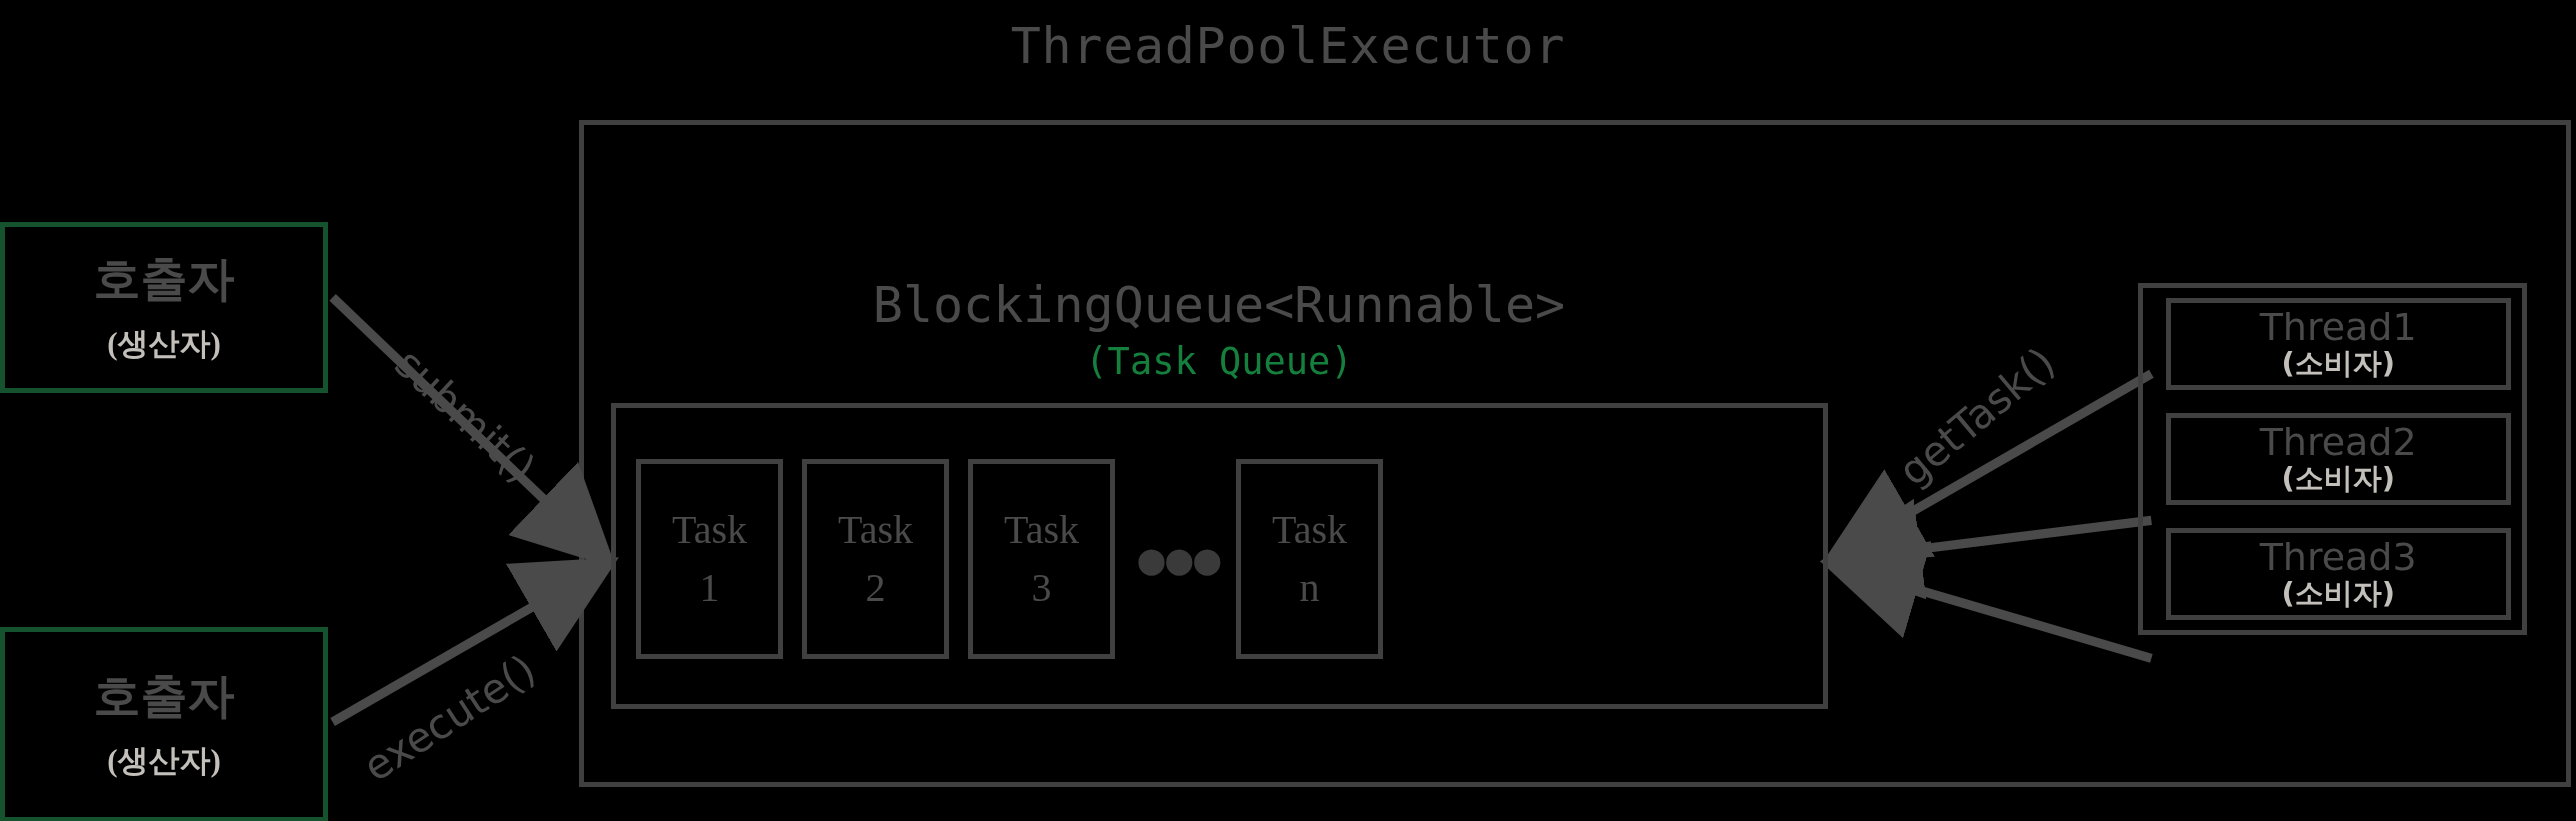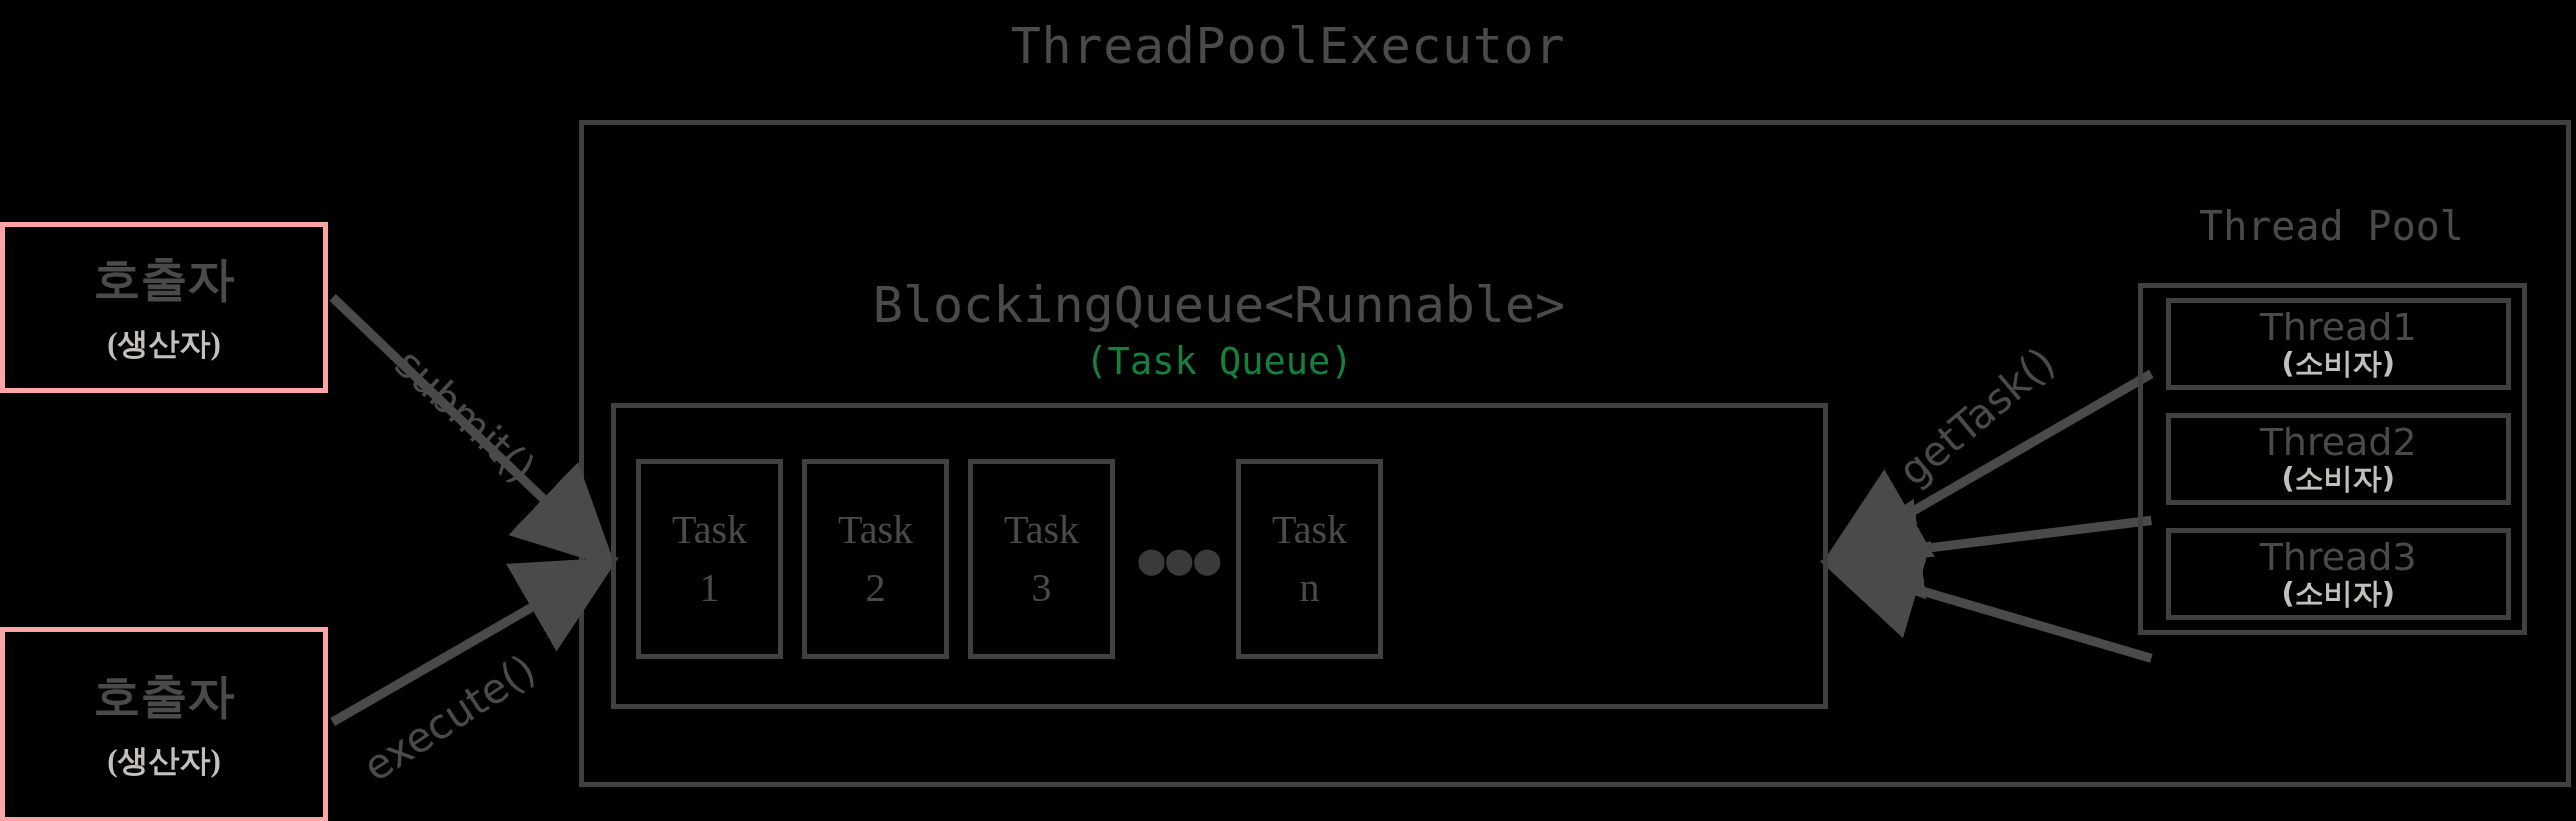--- a/index.html
+++ b/index.html
@@ -49,21 +49,21 @@
     top: 120px;
     width: 1992px;
     height: 667px;
     border: 5px solid #404040;
     box-sizing: border-box;
   }
 
   
   .caller-box {
     position: absolute;
-    border: 5px solid #fca5a5;
+    border: 5px solid #14532d;
     box-sizing: border-box;
     display: flex;
     flex-direction: column;
     align-items: center;
     justify-content: center;
     background: #000;
     gap: 16px;
   }
   .caller-top { left: 0px; top: 222px; width: 328px; height: 171px; }
   .caller-bottom { left: 0px; top: 627px; width: 328px; height: 195px; }
@@ -292,21 +292,20 @@
       <div class="task-line">Task</div>
       <div class="task-line">3</div>
     </div>
     <div class="ellipsis-dots">●●●</div>
     <div class="task-box">
       <div class="task-line">Task</div>
       <div class="task-line">n</div>
     </div>
   </div>
 
-  <div class="pool-title">Thread Pool</div>
   <div class="pool-box">
     <div class="thread-box">
       <div class="thread-name">Thread1</div>
       <div class="thread-sub">(소비자)</div>
     </div>
     <div class="thread-box">
       <div class="thread-name">Thread2</div>
       <div class="thread-sub">(소비자)</div>
     </div>
     <div class="thread-box">

